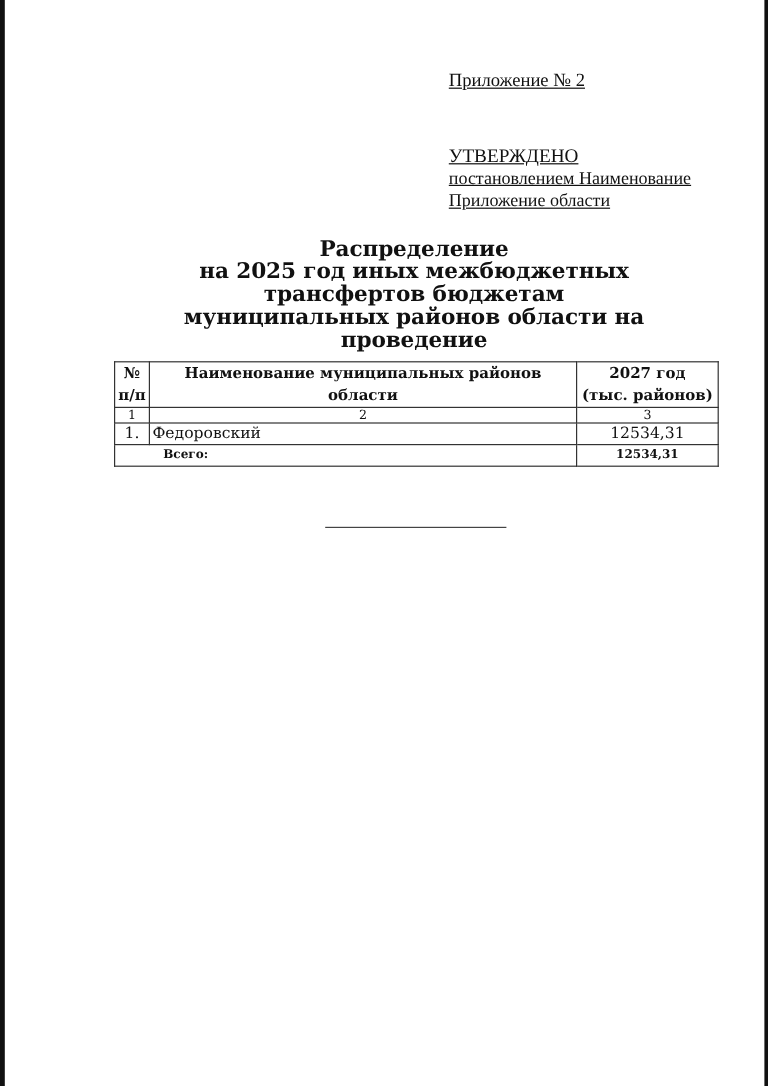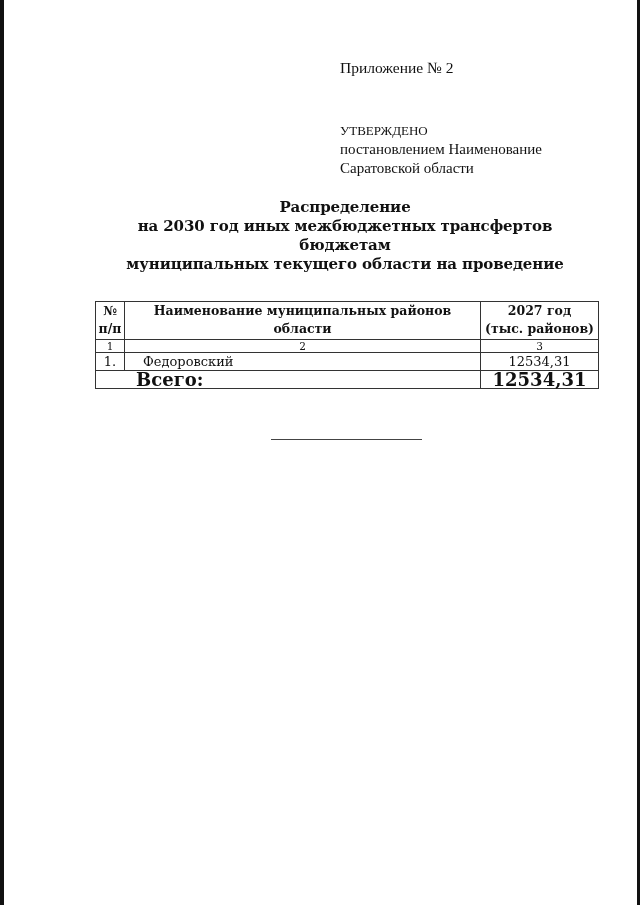--- a/index.html
+++ b/index.html
@@ -9,78 +9,78 @@
     font-family: "DejaVu Serif", "Liberation Serif", serif;
     color: #111111;
   }
   .edge-left {
     position: absolute; left: 0; top: 0; width: 4px; height: 905px; background: #111;
   }
   .edge-right {
     position: absolute; right: 0; top: 0; width: 3px; height: 905px; background: #111;
   }
   .approval {
-    position: absolute; left: 340px; top: 58px;
+    position: absolute; left: 374px; top: 58px;
     font-family: "Liberation Serif", serif;
-    font-size: 15px; line-height: 19px;
+    font-size: 15px; line-height: 19px; text-decoration: underline;
   }
   .approval .annex { margin-bottom: 16px; font-size: 15.5px; }
-  .approval .approved { font-size: 13px; margin-top: 44px; }
+  .approval .approved { font-size: 16px; margin-top: 44px; }
   .title-block {
     position: absolute; left: 100px; top: 198px; width: 490px;
     text-align: center;
     font-family: "DejaVu Serif", serif; font-weight: bold;
-    font-size: 15px; line-height: 19px;
+    font-size: 18px; line-height: 19px;
     letter-spacing: -0.1px;
   }
   table.dist {
     position: absolute; left: 95px; top: 301px;
     width: 503px; border-collapse: collapse;
     font-family: "DejaVu Serif", serif; font-size: 12.5px;
     table-layout: fixed;
   }
   table.dist td, table.dist th {
     border: 1px solid #333; padding: 0 2px; vertical-align: top;
   }
   table.dist col.c1 { width: 29px; }
   table.dist col.c2 { width: 356px; }
   table.dist col.c3 { width: 118px; }
   th { font-weight: bold; }
   .hdr-row th { height: 37px; line-height: 18px; padding-top: 1px; }
   .hdr-row th.name { text-align: center; vertical-align: top; margin-top: 48px; }
   .idx-row td { font-size: 10.5px; text-align: center; height: 12px; line-height: 12px; }
   .data-row td { height: 17px; line-height: 17px; font-size: 13px; }
   .data-row td.num { text-align: center; }
-  .data-row td.name { text-align: left; padding-left: 18px; }
+  .data-row td.name { text-align: left; padding-left: 2px; }
   .data-row td.val { text-align: center; }
-  .total-row td { height: 17px; line-height: 17px; font-weight: bold; font-size: 18px; }
+  .total-row td { height: 17px; line-height: 17px; font-weight: bold; font-size: 10px; }
   .total-row td.label { padding-left: 40px; text-align: left; }
   .total-row td.val { text-align: center; }
   .sign-line {
     position: absolute; left: 271px; top: 439px; width: 151px; height: 0;
     border-top: 1.5px solid #444;
   }
 </style>
 </head>
 <body>
 
 <div class="edge-left"></div>
 <div class="edge-right"></div>
 
 <div class="approval">
   <div class="annex">Приложение № 2</div>
   <div class="approved">УТВЕРЖДЕНО</div>
   <div>постановлением Наименование</div>
-  <div>Саратовской области</div>
+  <div>Приложение области</div>
 </div>
 
 <div class="title-block">
   <div>Распределение</div>
-  <div>на 2030 год иных межбюджетных трансфертов бюджетам</div>
-  <div>муниципальных текущего области на проведение</div>
+  <div>на 2025 год иных межбюджетных трансфертов бюджетам</div>
+  <div>муниципальных районов области на проведение</div>
 </div>
 
 <table class="dist">
   <colgroup>
       <col class="c1">
       <col class="c2">
       <col class="c3">
     </colgroup>
   <tbody>
       <tr class="hdr-row">

